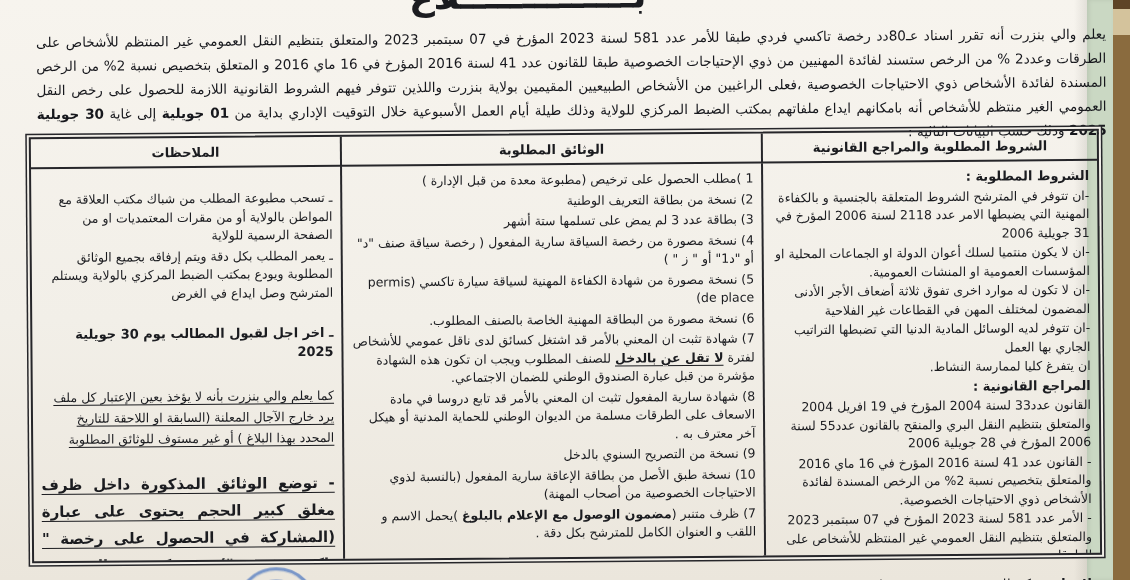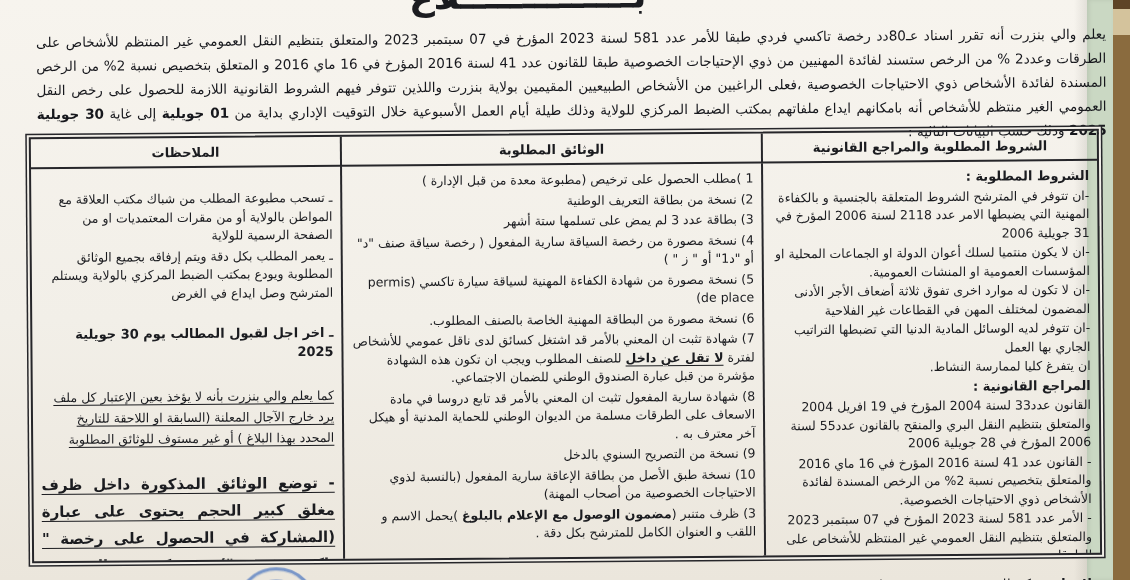--- a/index.html
+++ b/index.html
@@ -131,25 +131,25 @@
         <p>- الأمر عدد 581 لسنة 2023 المؤرخ في 07 سبتمبر 2023 والمتعلق بتنظيم النقل العمومي غير المنتظم للأشخاص على الطرقات.</p>
       </div>
 
       <div class="cell col-docs docs">
         <p>1 )مطلب الحصول على ترخيص (مطبوعة معدة من قبل الإدارة )</p>
         <p>2) نسخة من بطاقة التعريف الوطنية</p>
         <p>3) بطاقة عدد 3 لم يمض على تسلمها ستة أشهر</p>
         <p>4) نسخة مصورة من رخصة السياقة سارية المفعول ( رخصة سياقة صنف  "د" أو "د1" أو " ز " )</p>
         <p>5) نسخة مصورة من شهادة الكفاءة المهنية لسياقة سيارة تاكسي (permis de place)</p>
         <p>6) نسخة مصورة من البطاقة المهنية الخاصة بالصنف المطلوب.</p>
-        <p><span>7) شهادة تثبت ان المعني بالأمر قد اشتغل كسائق لدى  ناقل عمومي للأشخاص لفترة </span><span class="emph">لا تقل عن داخل</span><span> للصنف المطلوب ويجب ان تكون هذه الشهادة مؤشرة من قبل عبارة الصندوق الوطني للضمان الاجتماعي.</span></p>
+        <p><span>7) شهادة تثبت ان المعني بالأمر قد اشتغل كسائق لدى  ناقل عمومي للأشخاص لفترة </span><span class="emph">لا تقل عن بالدخل</span><span> للصنف المطلوب ويجب ان تكون هذه الشهادة مؤشرة من قبل عبارة الصندوق الوطني للضمان الاجتماعي.</span></p>
         <p>8) شهادة سارية المفعول تثبت ان المعني بالأمر قد تابع دروسا في مادة الاسعاف على الطرقات مسلمة من الديوان الوطني للحماية المدنية أو هيكل آخر معترف به .</p>
         <p>9) نسخة من التصريح السنوي بالدخل</p>
         <p>10) نسخة طبق الأصل من بطاقة الإعاقة سارية المفعول (بالنسبة لذوي الاحتياجات الخصوصية من أصحاب المهنة)</p>
-        <p><span>3) ظرف متنبر (</span><span class="bold-inline">مضمون الوصول مع الإعلام بالبلوغ</span><span> )يحمل الاسم و اللقب و العنوان الكامل للمترشح بكل دقة .</span></p>
+        <p><span>7) ظرف متنبر (</span><span class="bold-inline">مضمون الوصول مع الإعلام بالبلوغ</span><span> )يحمل الاسم و اللقب و العنوان الكامل للمترشح بكل دقة .</span></p>
       </div>
 
       <div class="cell col-notes notes">
         <div class="cell-inner">
           <p class="n1">ـ تسحب مطبوعة المطلب من شباك مكتب العلاقة مع المواطن بالولاية أو من مقرات المعتمديات او من الصفحة الرسمية للولاية</p>
           <p class="n2">ـ يعمر المطلب بكل دقة ويتم إرفاقه بجميع الوثائق المطلوبة ويودع بمكتب الضبط المركزي بالولاية ويستلم المترشح وصل ايداع في الغرض</p>
           <p class="n3">ـ اخر اجل لقبول المطالب يوم 30 جويلية 2025</p>
           <p class="n4">كما يعلم والي بنزرت  بأنه لا  يؤخذ بعين الإعتبار كل ملف يرد خارج الآجال المعلنة  (السابقة او اللاحقة للتاريخ المحدد بهذا البلاغ ) أو غير مستوف للوثائق المطلوبة</p>
           <p class="n5">- توضع الوثائق المذكورة داخل ظرف مغلق كبير الحجم يحتوى على عبارة (المشاركة في الحصول على رخصة " تاكسي فردي ")  دون ذكر هوية المترشح</p>
         </div>

